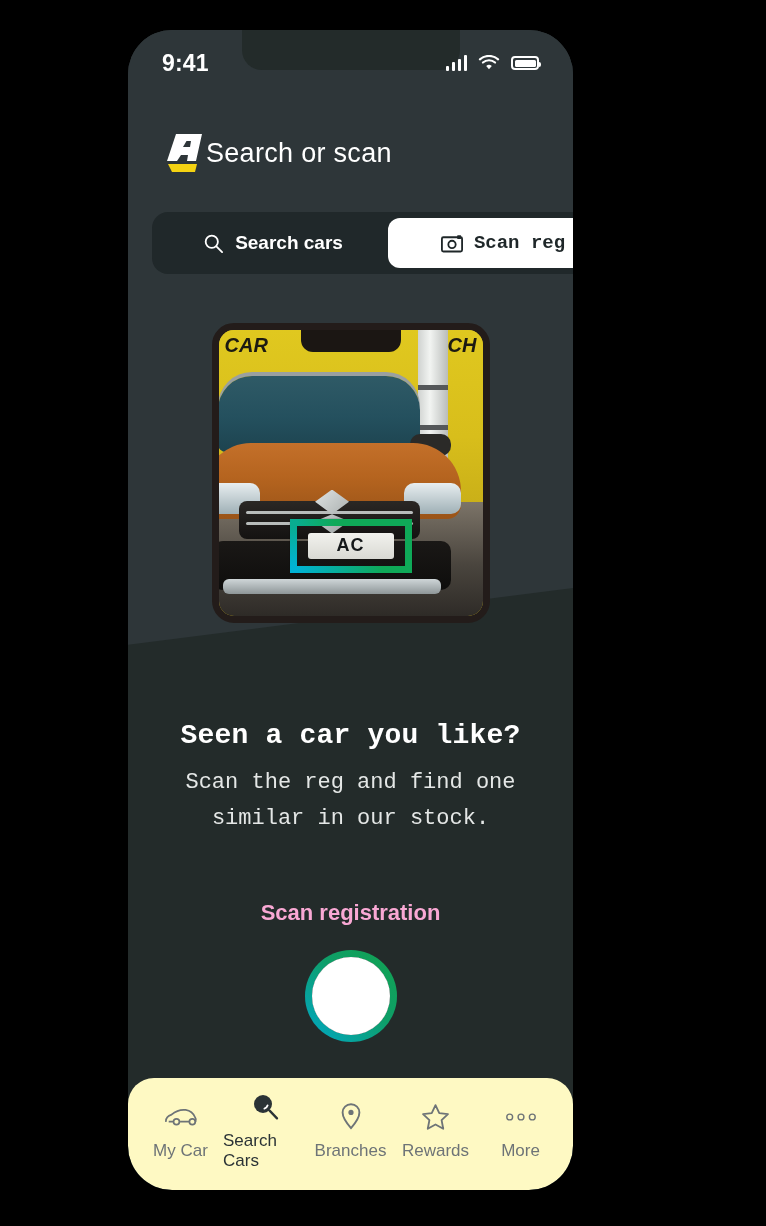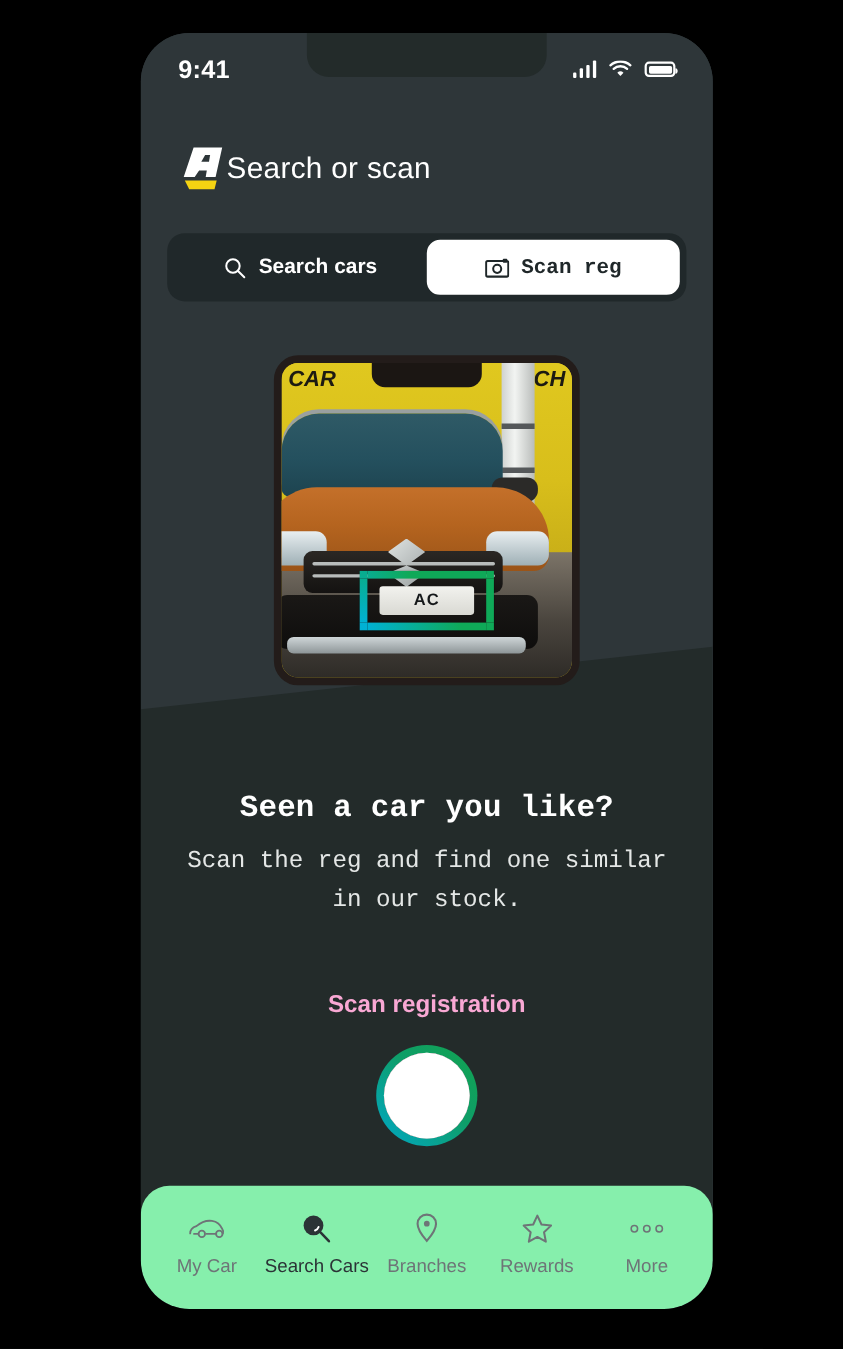--- a/index.html
+++ b/index.html
@@ -7,21 +7,21 @@
     width:766px; height:1226px;
     background:#000000;
     font-family:"Liberation Sans", sans-serif;
     overflow:hidden;
   }
   #stage { position:relative; width:766px; height:1226px; background:#000; }
 
   
   .device {
     position:absolute; left:128px; top:30px;
-    width:520px; height:1160px;
+    width:445px; height:1160px;
     background:#2E3639;
     border-radius:44px;
     overflow:hidden;
   }
 
   
   .panel-top {
     position:absolute; inset:0;
     background:#2E3639;
   }
@@ -195,21 +195,21 @@
     border:7px solid; border-image:linear-gradient(225deg,#0FA958,#0FA958 45%,#00B2D6) 1;
     border-radius:6px; z-index:5;
     box-shadow:0 0 0 1px rgba(0,0,0,.1);
   }
   .plate {
     position:absolute; left:50%; top:50%; transform:translate(-50%,-50%);
     width:86px; height:26px;
     background:linear-gradient(180deg,#f2f2ee,#d9d9d3);
     border-radius:3px;
     display:flex; align-items:center; justify-content:center;
-    color:#15181a; font-size:15px; font-weight:bold; letter-spacing:1px;
+    color:#15181a; font-size:18px; font-weight:bold; letter-spacing:1px;
     font-family:"Liberation Sans", sans-serif;
   }
 
   
   .copy { position:absolute; left:0; top:690px; width:100%; text-align:center; z-index:5; padding:0 34px;font-family:Liberation Mono, monospace; }
   .copy h1 { color:#FFFFFF; font-size:28px; font-weight:bold; letter-spacing:.2px; }
   .copy p  { color:#E4E7E6; font-size:22px; line-height:1.62; margin-top:14px; }
 
   
   .scan-wrap { position:absolute; left:0; top:870px; width:100%; text-align:center; z-index:5; }
@@ -224,21 +224,21 @@
     background:#FFFFFF;
     box-shadow:0 0 0 5px #232B2A inset, 0 0 0 0 transparent;
   }
   .shutter-core{
     width:100%;height:100%;border-radius:50%;background:#fff;
   }
 
   
   .tabbar {
     position:absolute; left:0; bottom:0; width:100%; height:112px;
-    background:#86efac;
+    background:#fef9c3;
     border-top-left-radius:26px; border-top-right-radius:26px;
     border-bottom-left-radius:44px; border-bottom-right-radius:44px;
     display:flex; align-items:center; z-index:8;
     padding:0 10px 6px;
   }
   .tab {
     flex:1; display:flex; flex-direction:column; align-items:center; gap:9px;
   }
   .tab .ticon { height:30px; display:flex; align-items:center; justify-content:center; }
   .tab span { font-size:17px; color:#6E7477; }

